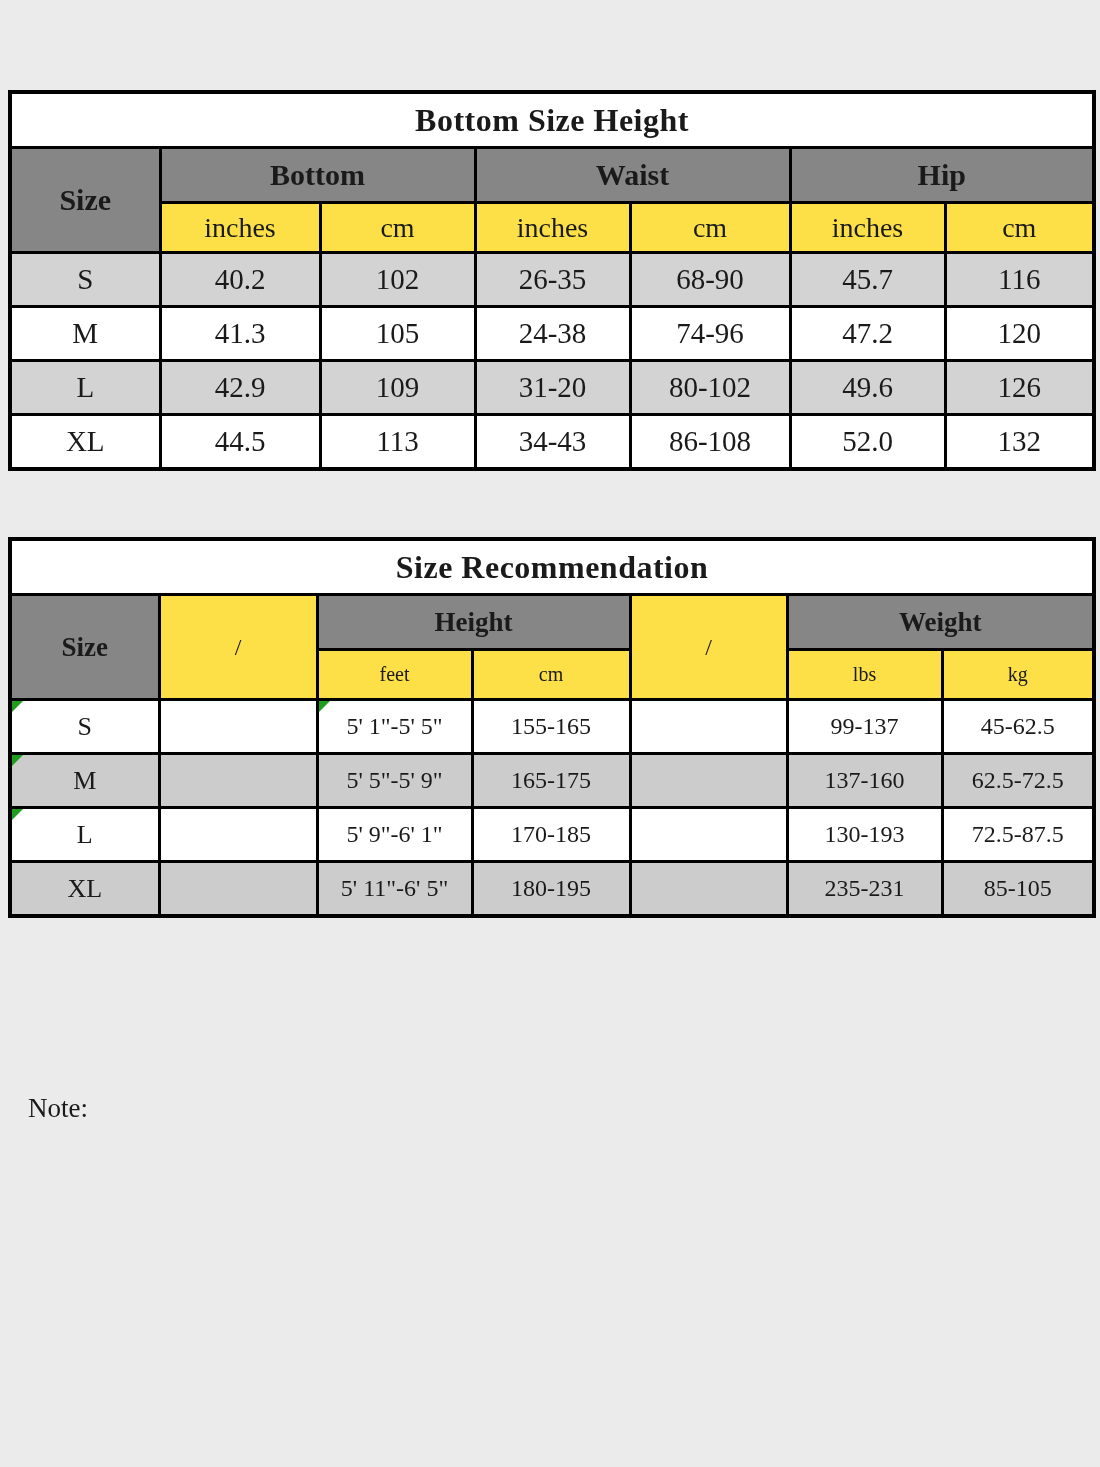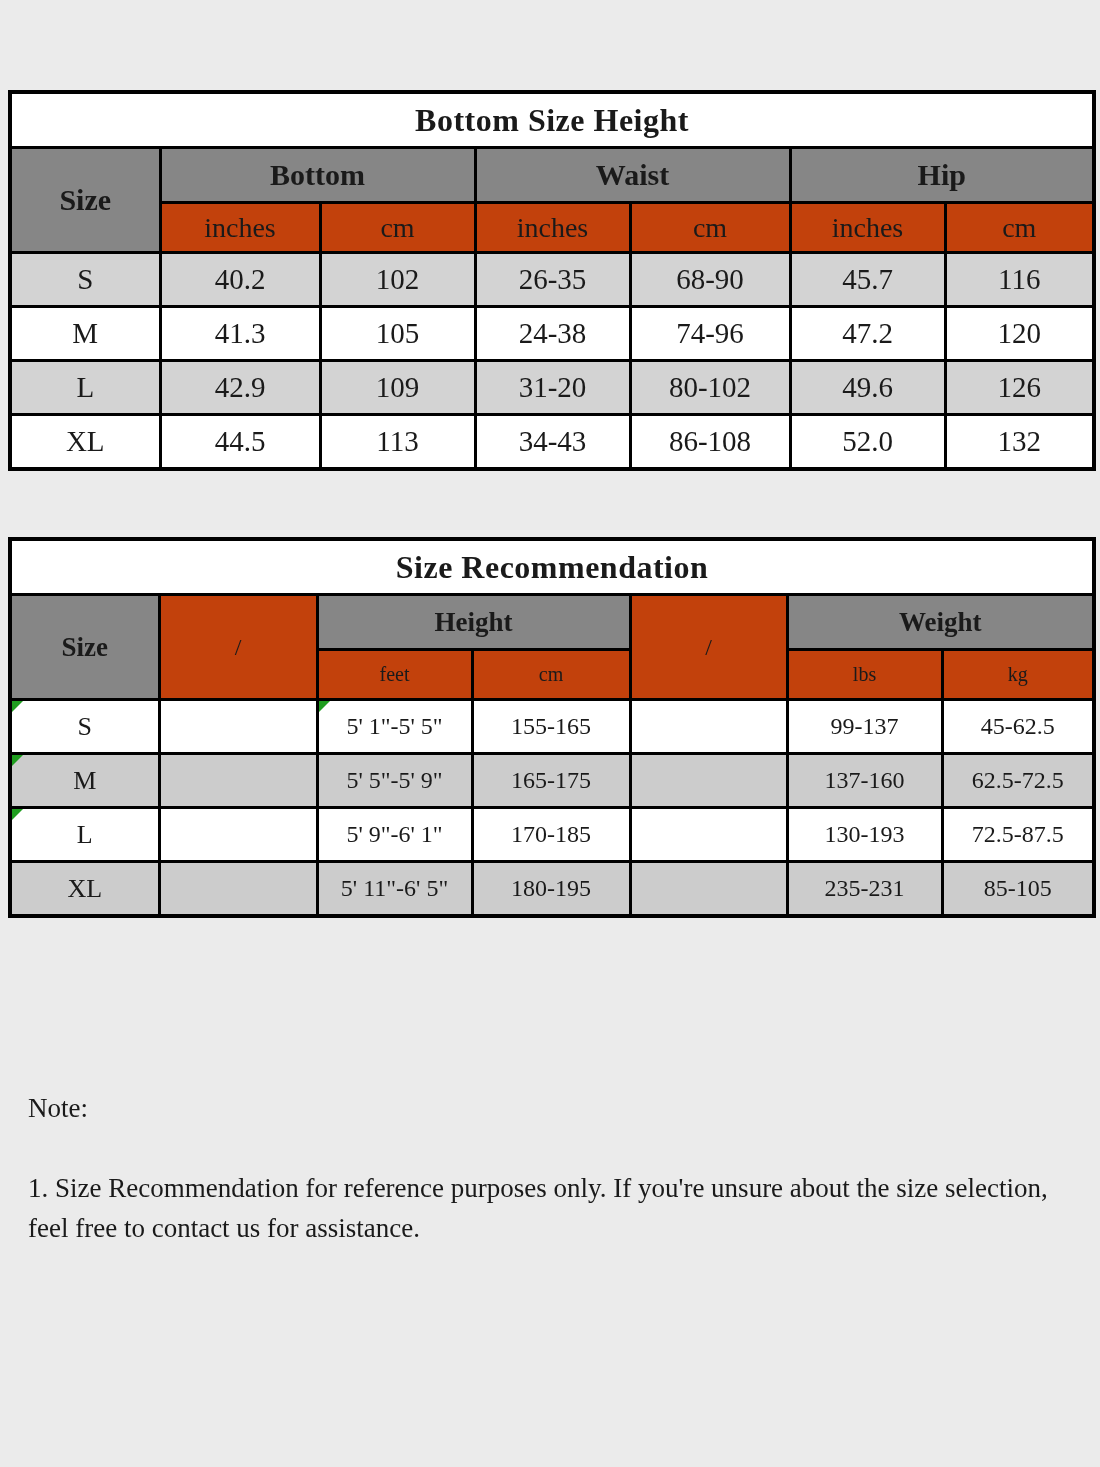--- a/index.html
+++ b/index.html
@@ -30,21 +30,21 @@
   }
   table.sizetable { border: 4px solid #000000; }
   td.title {
     height: 52px;
     background: #ffffff;
     font-weight: bold;
     font-size: 32px;
     letter-spacing: 0.5px;
   }
   td.dark { background: #868686; font-weight: bold; }
-  td.lt   { background: #c2410c; }
+  td.lt   { background: #fde047; }
   .t1 td.hdr   { font-size: 30px; height: 52px; }
   .t1 td.unit  { font-size: 28px; height: 47px; }
   .t1 td.data  { font-size: 29px; height: 51px; }
   .t2 td.hdr   { font-size: 27px; height: 52px; }
   .t2 td.unit  { font-size: 20px; height: 47px; }
   .t2 td.slash { font-size: 24px; font-weight: normal; }
   .t2 td.data  { font-size: 24px; height: 51px; }
   .t2 td.sizeletter { font-size: 26px; }
   tr.shade1 td { background: #d3d3d3; }
   tr.white td  { background: #ffffff; }
@@ -57,21 +57,21 @@
     border-right: 11px solid transparent;
   }
   .notes {
     position: absolute;
     left: 28px;
     top: 1088px;
     width: 1040px;
     font-size: 27px;
     line-height: 40px;
   }
-  .notes .note-heading { margin: 0 0 40px 0; }
+  .notes .note-heading { margin: 0 0 30px 0; }
   .notes .note-item { margin: 0 0 45px 0; }
 </style>
 </head>
 <body>
 
 <table class="sizetable t1">
   <colgroup>
     <col style="width:150px">
       <col style="width:160px">
       <col style="width:155px">
@@ -198,14 +198,13 @@
     <td class="data">180-195</td>
     <td class="data"></td>
     <td class="data">235-231</td>
     <td class="data">85-105</td>
   </tr>
   </tbody>
 </table>
 
 <div class="notes">
   <p class="note-heading">Note:</p>
-  <p class="note-item">1. Size Recommendation for reference purposes only. If you're unsure about the size selection, feel free to contact us for assistance.</p>
 </div>
 
 </body></html>

